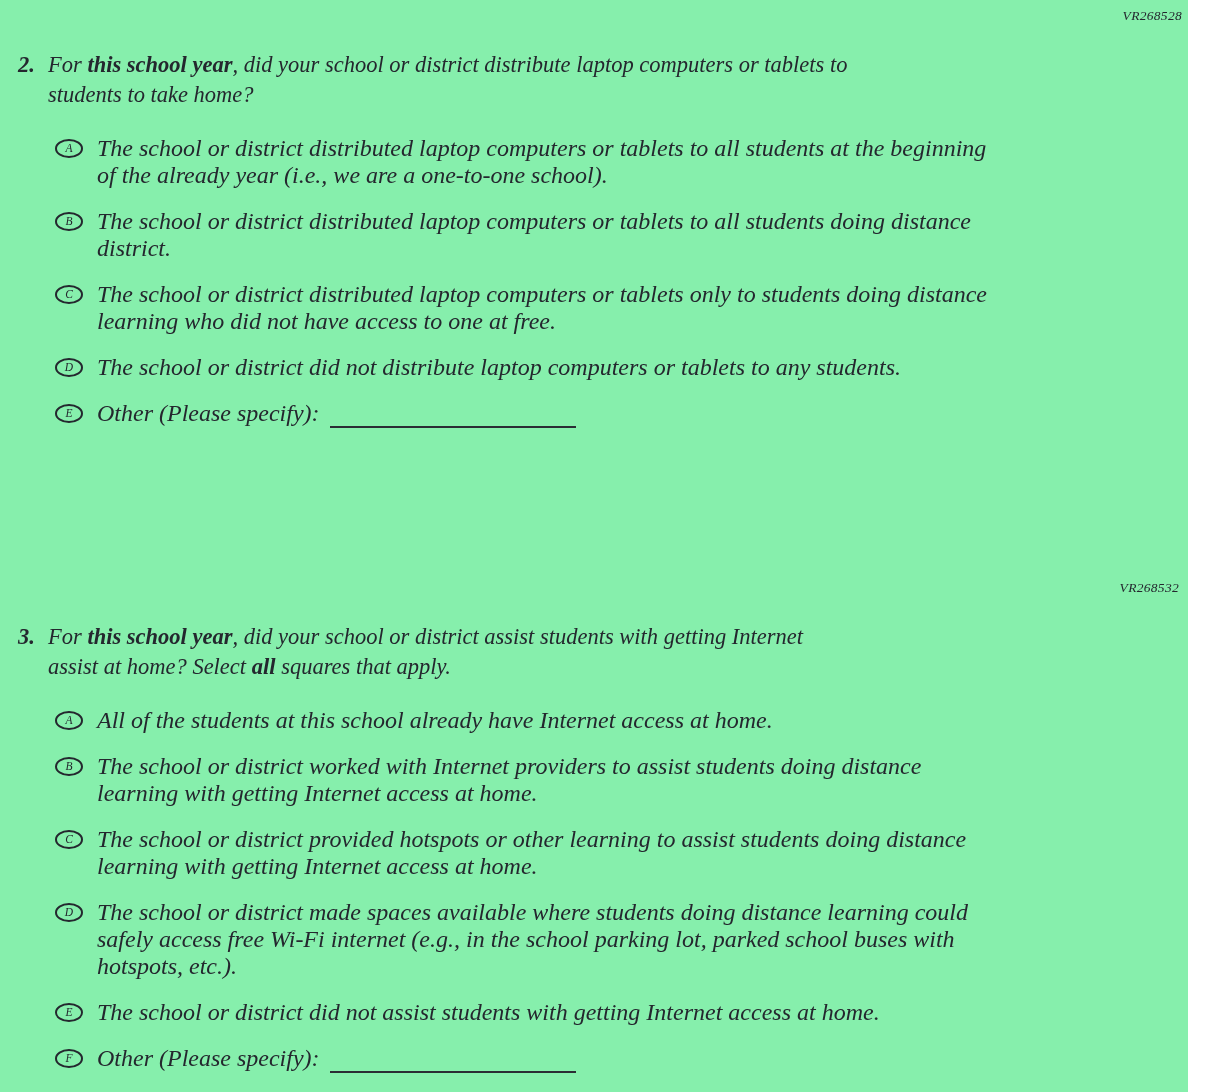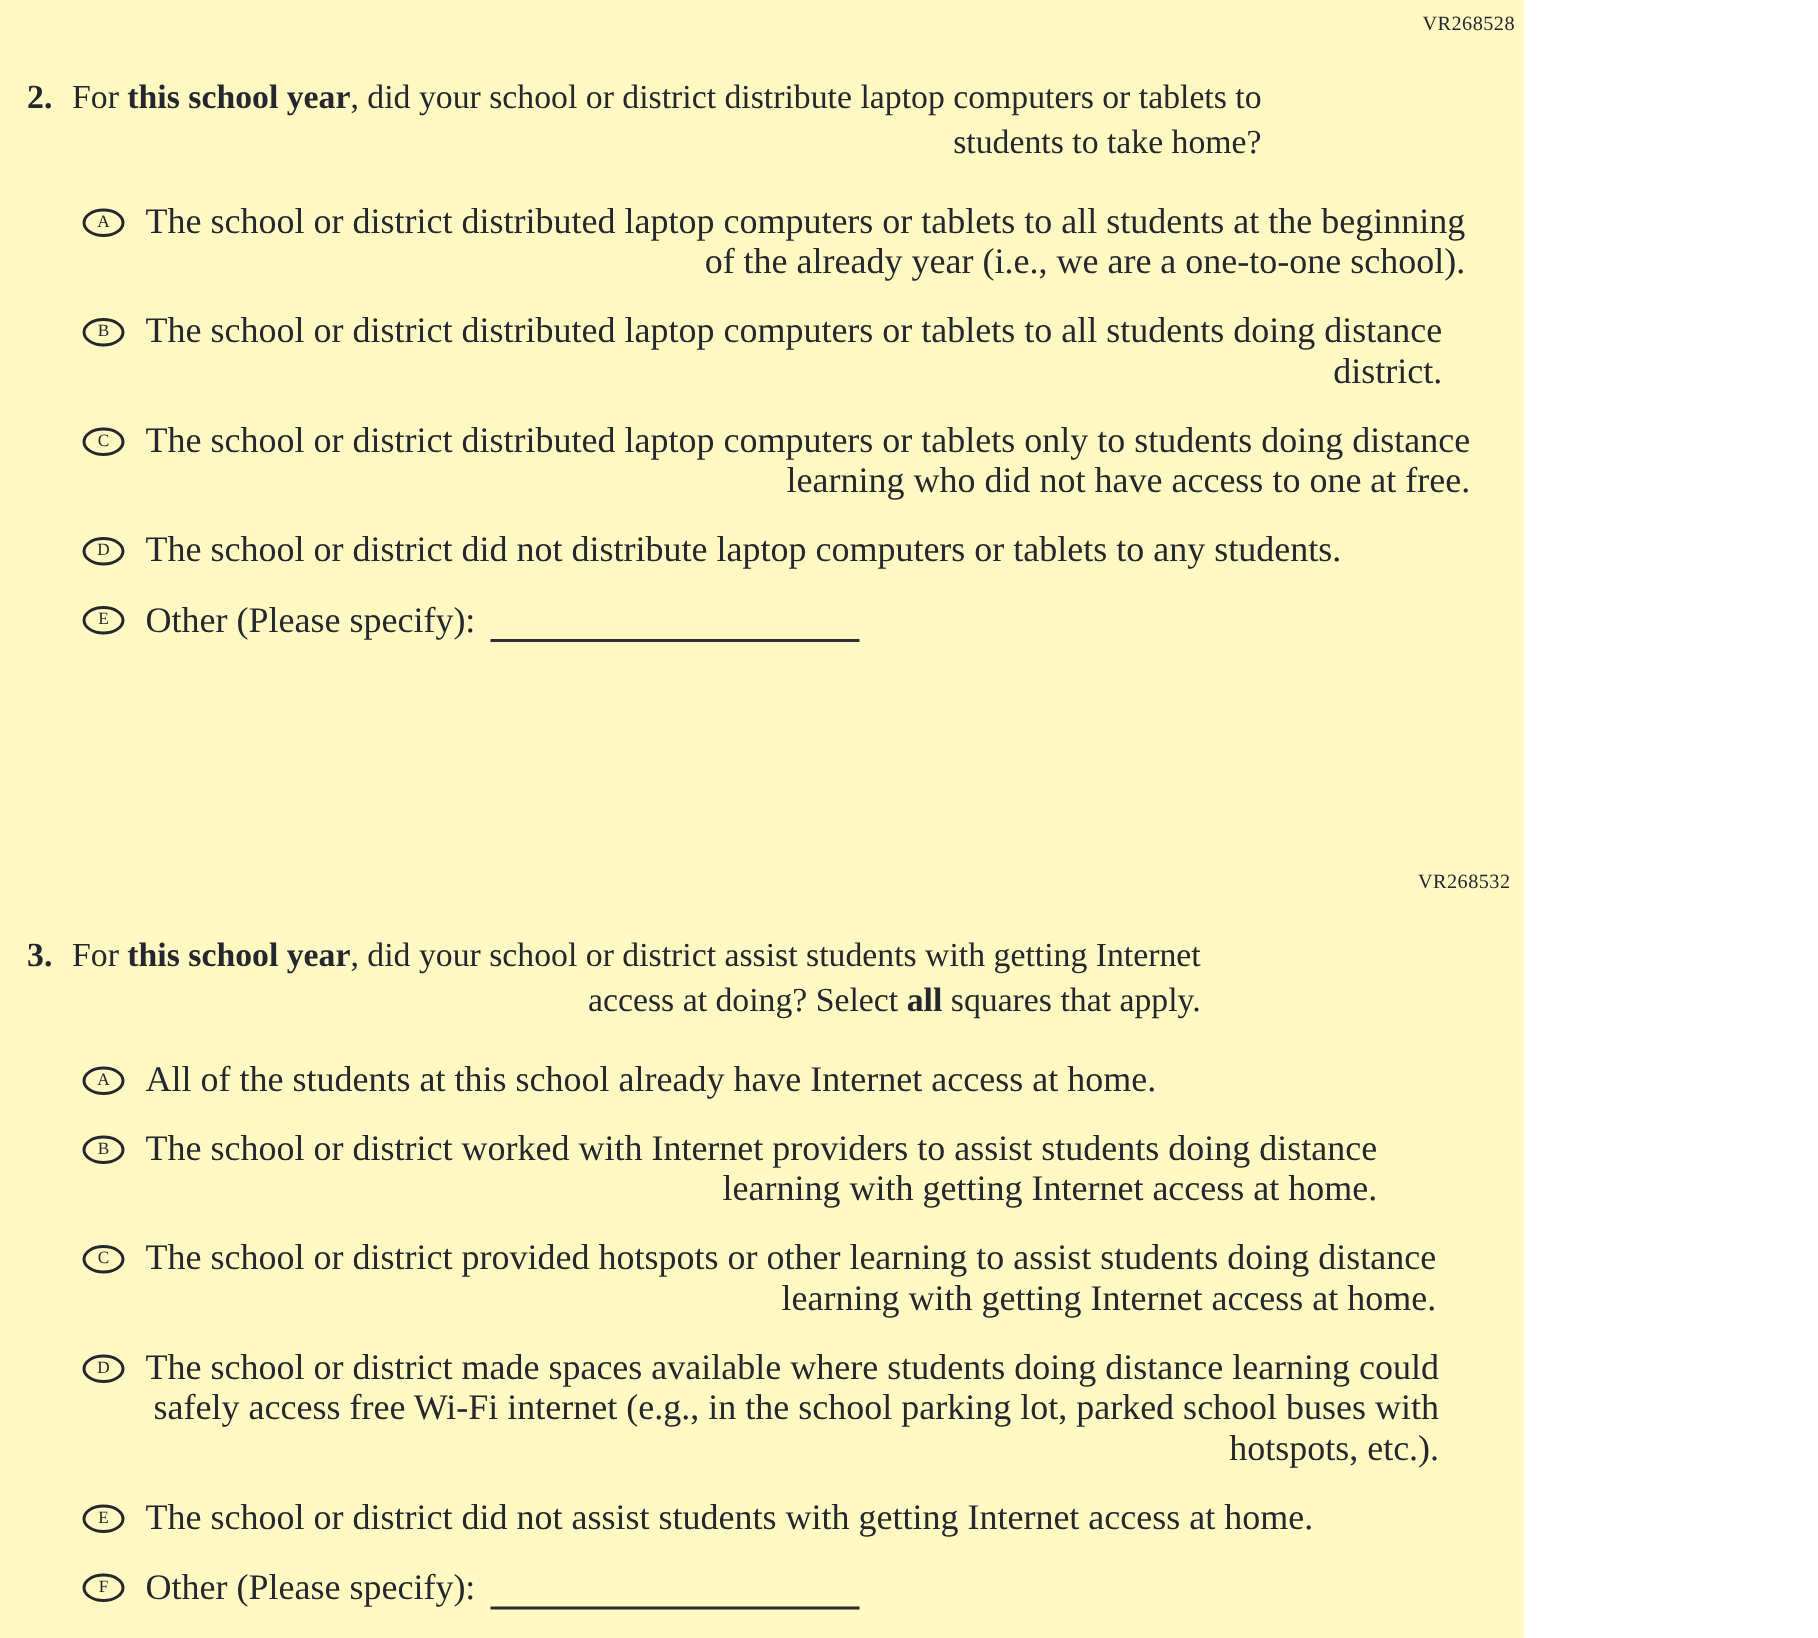--- a/index.html
+++ b/index.html
@@ -1,41 +1,42 @@
 <!DOCTYPE html>
 <html><head>
 <meta charset="utf-8">
 <style>
   html,body { margin:0; padding:0; background:#ffffff; }
   .page {
     position:relative;
-    width:1016px; height:1092px;
-    background:#fef9c3;
+    width:1188px; height:1092px;
+    background:#86efac;
     color:#24272e;
     font-family:"Liberation Serif","DejaVu Serif",serif;
     overflow:hidden;
+    font-style:italic;
   }
   .code {
     position:absolute;
     font-size:13.5px;
     letter-spacing:0.3px;
     color:#24272e;
   }
   .code1 { top:8px;  right:6px; }
   .code2 { top:580px; right:9px; }
 
   .q { position:absolute; left:18px; width:1180px; }
   .q2 { top:50px; }
   .q3 { top:622px; }
 
   .q-header { display:flex; font-size:22.5px; line-height:30px; }
   .q-num { font-weight:bold; min-width:30px; flex:0 0 auto; }
   .q-prompt strong { font-weight:bold; }
 
-  .ln { display:block;text-align:right; }
+  .ln { display:block; }
 
   .options { margin-left:37px; margin-top:25px; }
   .opt { display:flex; margin-bottom:19px; align-items:flex-start; }
   .bubble {
     flex:0 0 auto;
     width:24px; height:15px;
     border:2px solid #24272e;
     border-radius:50%;
     display:flex; align-items:center; justify-content:center;
     font-size:11.5px; line-height:1;
@@ -105,21 +106,21 @@
     </div>
   </div>
 
   <span class="code code2">VR268532</span>
 
   <div class="q q3">
     <div class="q-header">
       <span class="q-num">3.</span>
       <div class="q-prompt">
         <span class="ln"><span>For </span><strong>this school year</strong><span>, did your school or district assist students with getting Internet</span></span>
-        <span class="ln"><span>access at doing? Select </span><strong>all</strong><span> squares that apply.</span></span>
+        <span class="ln"><span>assist at home? Select </span><strong>all</strong><span> squares that apply.</span></span>
       </div>
     </div>
     <div class="options">
       <div class="opt">
         <span class="bubble">A</span>
         <span class="opt-text">
           <span class="ln">All of the students at this school already have Internet access at home.</span>
         </span>
       </div>
       <div class="opt">

